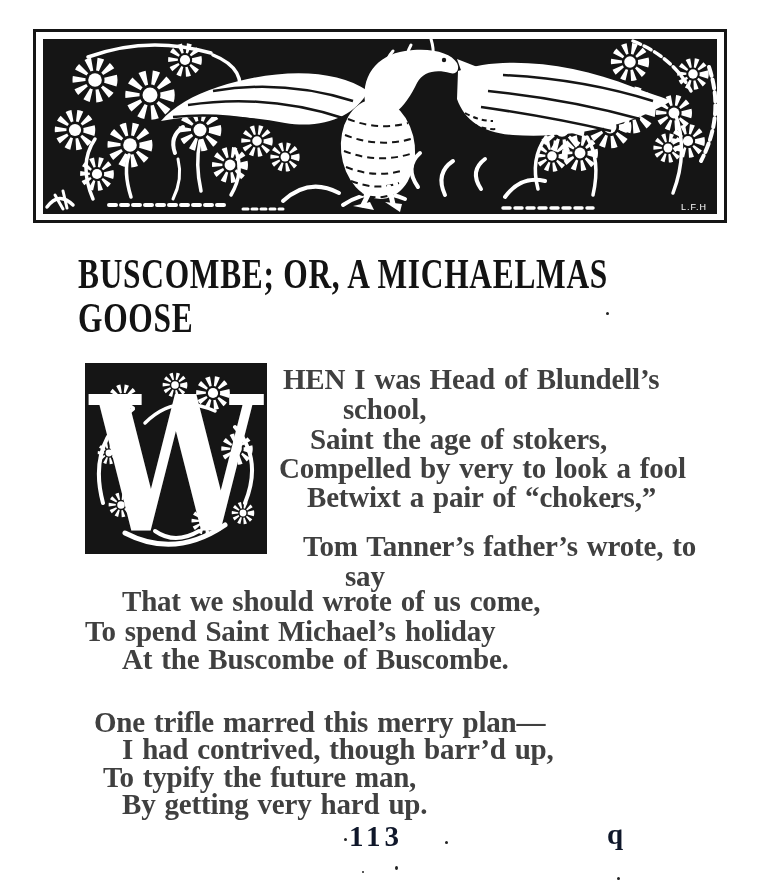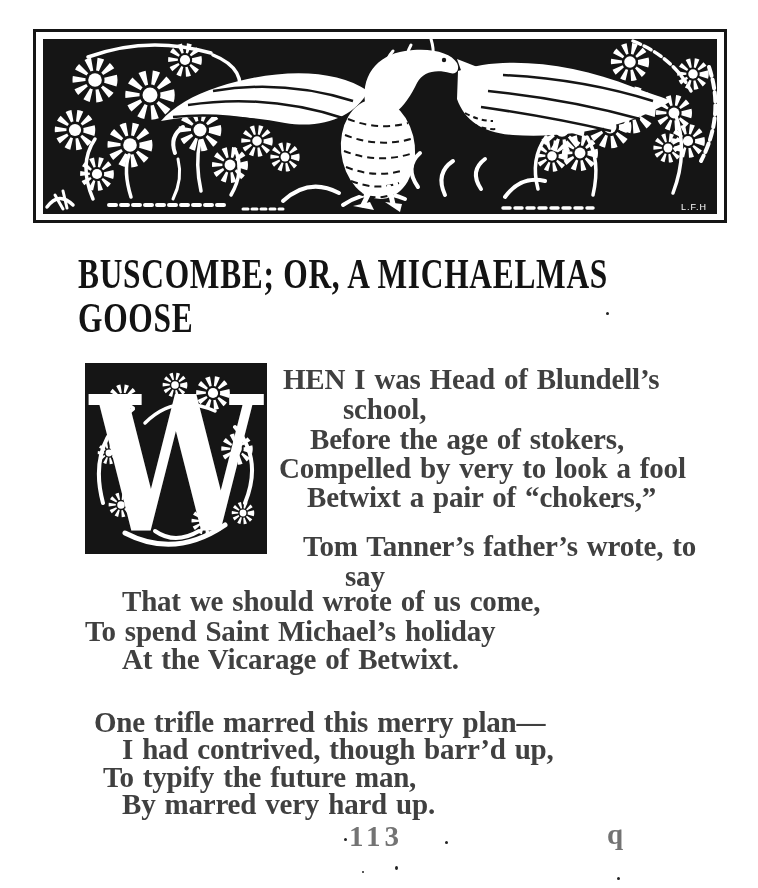--- a/index.html
+++ b/index.html
@@ -14,21 +14,21 @@
   .title{
     position:absolute;left:78px;top:252px;margin:0;
     font-size:43px;line-height:43.5px;font-weight:700;letter-spacing:1px;
     transform:scaleX(0.73);transform-origin:0 0;white-space:nowrap;
     color:#131313;
   }
   .line{
     position:absolute;font-size:29px;line-height:30px;font-weight:600;
     white-space:pre;word-spacing:2px;letter-spacing:-0.2px;color:#404040;
   }
-  .folio{position:absolute;font-size:29px;font-weight:600;color:#737373;}
+  .folio{position:absolute;font-size:29px;font-weight:600;color:#0f172a;}
   .num{letter-spacing:4px;}
   .speck{position:absolute;background:#222;border-radius:50%;}
 </style>
 </head>
 <body>
 
 <div class="page">
 
   <svg class="hdr" width="694" height="194" viewBox="0 0 694 194" role="img">
     <defs>
@@ -161,38 +161,38 @@
         <path d="M60,60 Q90,30 130,48" stroke-width="3.5"></path>
         <path d="M70,168 q20,14 44,0" stroke-width="4"></path>
       </g>
     </g>
     <text x="91" y="168" text-anchor="middle" font-size="188" font-weight="bold" font-family="DejaVu Serif, serif" fill="#fff" textLength="172" lengthAdjust="spacingAndGlyphs">W</text>
   </svg>
 
   <div>
     <div class="line" style="left:283px;top:364px">HEN I was Head of Blundell’s</div>
     <div class="line" style="left:343px;top:394px">school,</div>
-    <div class="line" style="left:310px;top:424px">Before the age of stokers,</div>
+    <div class="line" style="left:310px;top:424px">Saint the age of stokers,</div>
     <div class="line" style="left:279px;top:453px">Compelled by very to look a fool</div>
     <div class="line" style="left:307px;top:482px">Betwixt a pair of “chokers,”</div>
   </div>
 
   <div>
     <div class="line" style="left:303px;top:531px">Tom Tanner’s father’s wrote, to</div>
     <div class="line" style="left:345px;top:561px">say</div>
     <div class="line" style="left:122px;top:586px">That we should wrote of us come,</div>
     <div class="line" style="left:85px;top:616px">To spend Saint Michael’s holiday</div>
-    <div class="line" style="left:122px;top:644px">At the Vicarage of Betwixt.</div>
+    <div class="line" style="left:122px;top:644px">At the Buscombe of Buscombe.</div>
   </div>
 
   <div>
     <div class="line" style="left:94px;top:707px">One trifle marred this merry plan—</div>
     <div class="line" style="left:122px;top:734px">I had contrived, though barr’d up,</div>
     <div class="line" style="left:103px;top:762px">To typify the future man,</div>
-    <div class="line" style="left:122px;top:789px">By marred very hard up.</div>
+    <div class="line" style="left:122px;top:789px">By getting very hard up.</div>
   </div>
 
   <div class="folio num" style="left:349px;top:820px">113</div>
   <div class="folio" style="left:607px;top:818px">q</div>
 
   <div class="speck" style="left:606px;top:312px;width:3px;height:3px"></div>
   <div class="speck" style="left:611px;top:505px;width:3px;height:3px"></div>
   <div class="speck" style="left:344px;top:838px;width:3px;height:3px"></div>
   <div class="speck" style="left:445px;top:841px;width:3px;height:3px"></div>
   <div class="speck" style="left:395px;top:866px;width:3px;height:4px"></div>

